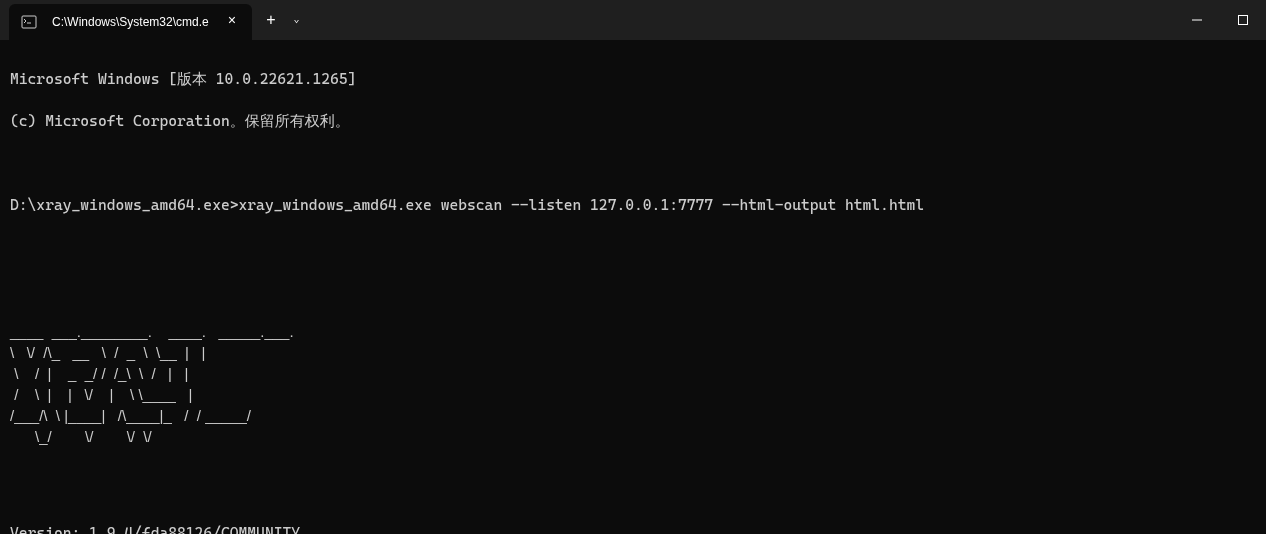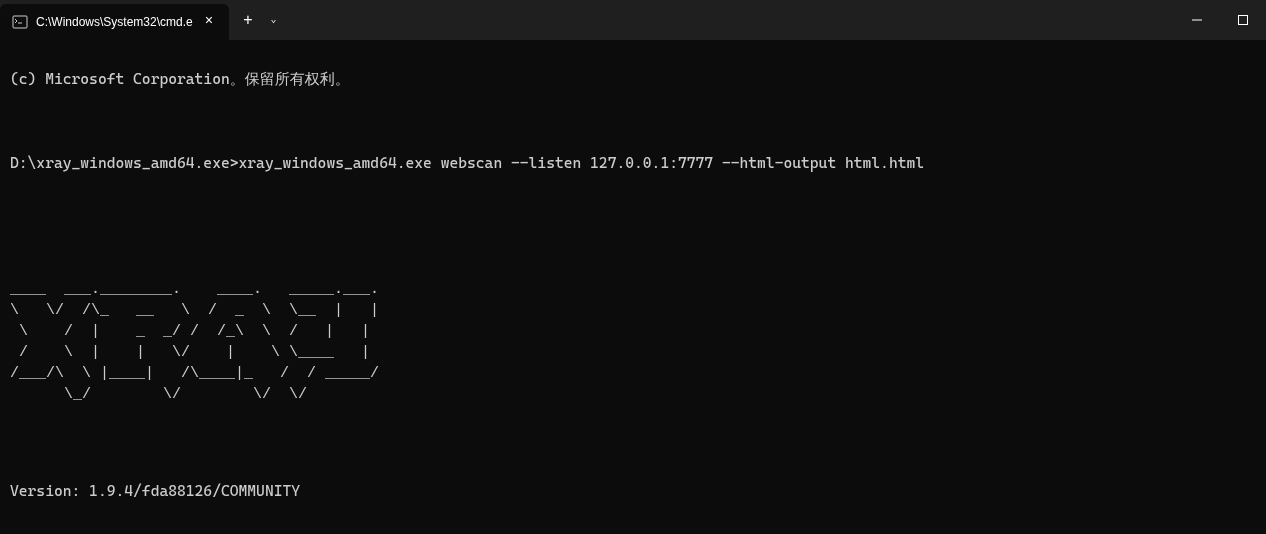--- a/index.html
+++ b/index.html
@@ -26,24 +26,24 @@
       align-items: center;
       position: relative;
     }
 
     .tab {
       display: flex;
       align-items: center;
       height: 36px;
       background: #0c0c0c;
       padding: 0 12px;
-      margin-left: 0;
+      margin-left: 9px;
       margin-top: 4px;
       border-radius: 6px 6px 0 0;
-      gap: 8px;
+      gap: 15px;
     }
 
     .tab-icon {
       width: 16px;
       height: 16px;
       display: flex;
       align-items: center;
       justify-content: center;
     }
 
@@ -98,21 +98,21 @@
       padding: 8px 10px;
       color: #cccccc;
       white-space: pre-wrap;
       font-family: Consolas, 'Cascadia Mono', monospace;
       font-size: 15px;
       line-height: 21px;
     }
 
     .ascii-art {
       white-space: pre;
-      font-family: Liberation Mono, monospace;
+      font-family: Liberation Sans, sans-serif;
     }
 
     .prompt-line {
       display: inline;
     }
 
     .version-line {
       color: #cccccc;
       margin-top: 13px;
     }
@@ -147,20 +147,21 @@
     </div>
     <div class="win-btn">
       <svg width="10" height="10" viewBox="0 0 10 10">
         <rect x="0.5" y="0.5" width="9" height="9" fill="none" stroke="#ffffff" stroke-width="1"></rect>
       </svg>
     </div>
   </div>
 </div>
 
 <div class="terminal">
+<div>Microsoft Windows [版本 10.0.22621.1265]</div>
 <div>(c) Microsoft Corporation。保留所有权利。</div>
 <div class="blank-line"></div>
 <div><span class="prompt-line">D:\xray_windows_amd64.exe&gt;</span><span>xray_windows_amd64.exe webscan --listen 127.0.0.1:7777 --html-output html.html</span></div>
 <div class="blank-line"></div>
 <div class="blank-line"></div>
 <div class="ascii-art">____  ___.________.    ____.   _____.___.
 \   \/  /\_   __   \  /  _  \  \__  |   |
  \    /  |    _  _/ /  /_\  \  /   |   |
  /    \  |    |   \/    |    \ \____   |
 /___/\  \ |____|   /\____|_   /  / _____/

